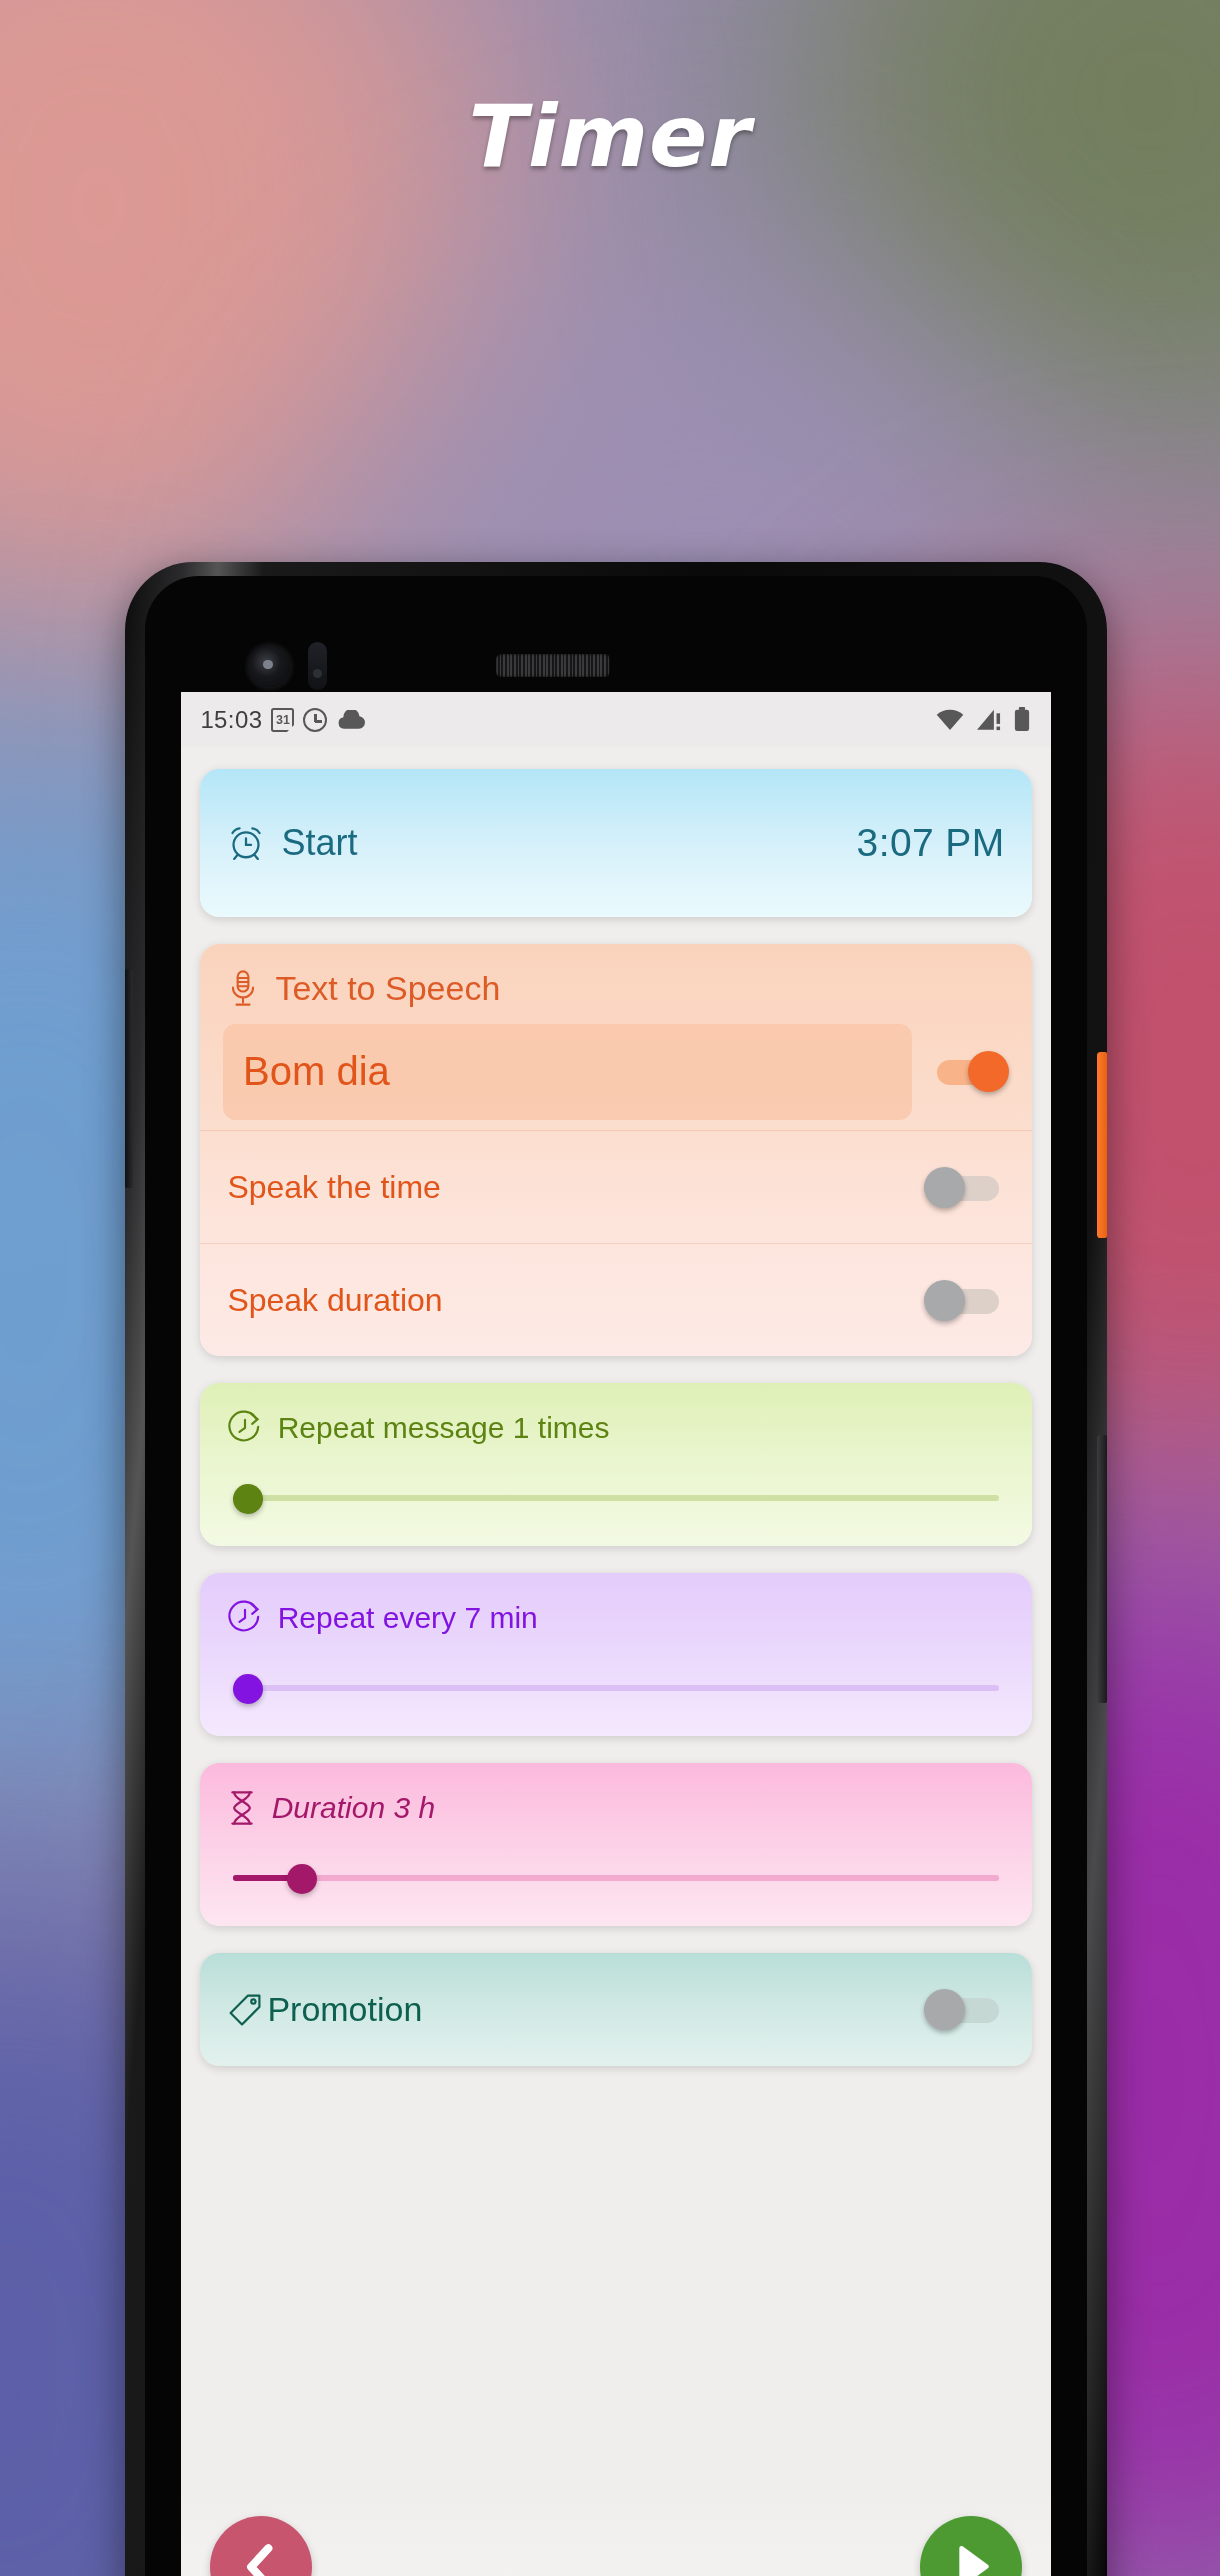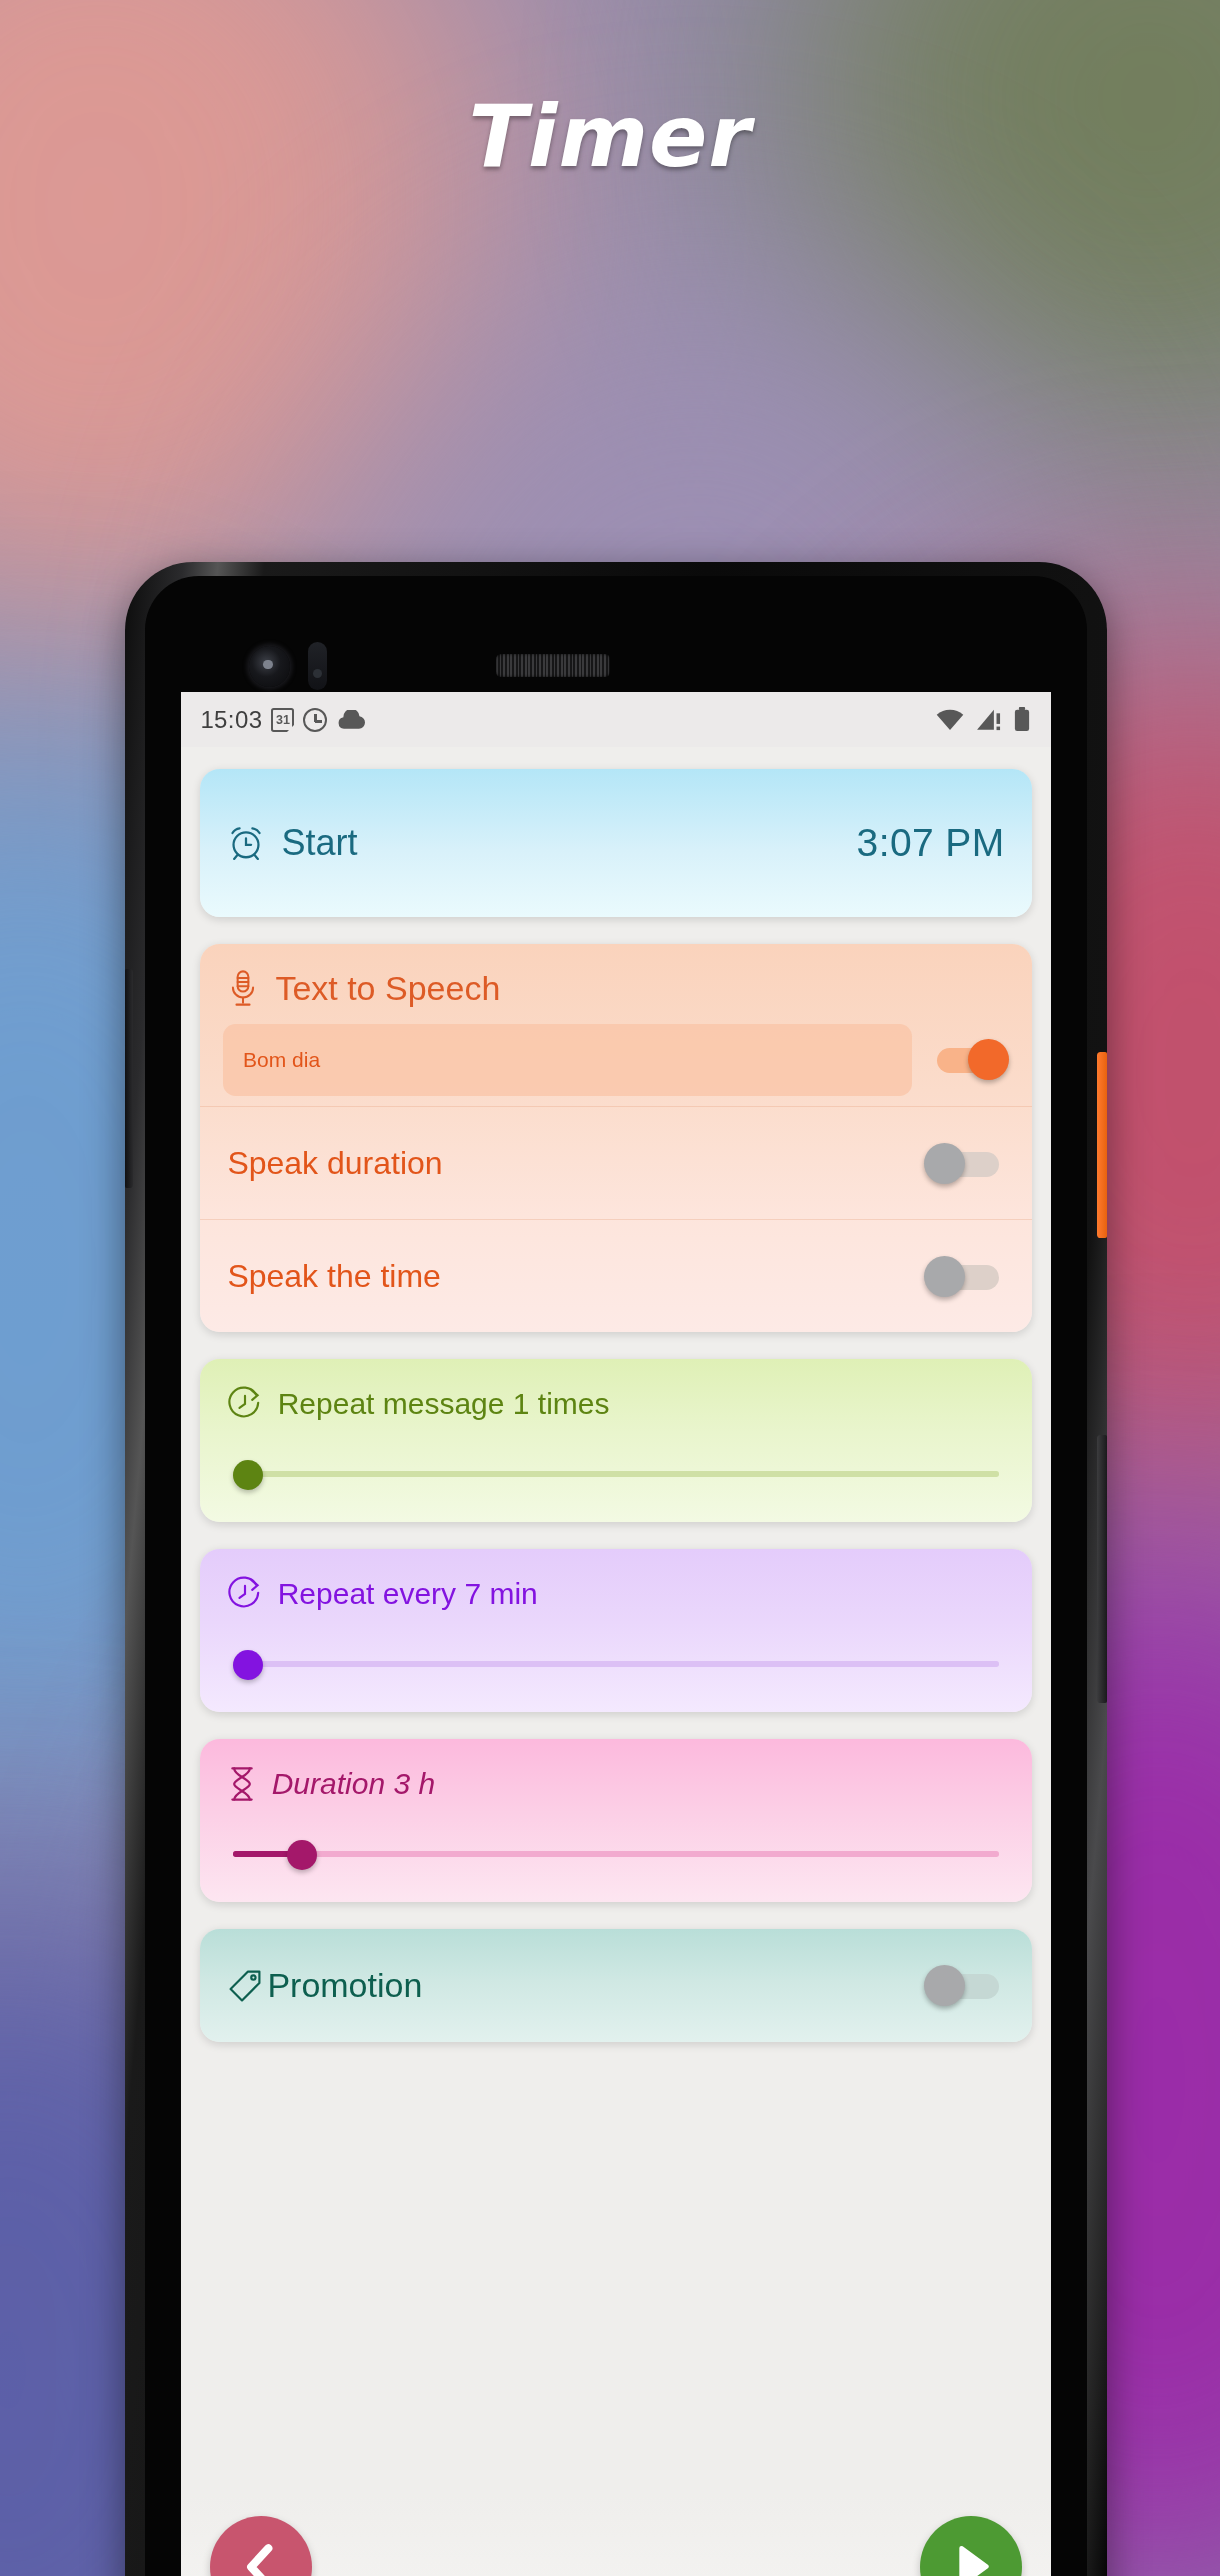--- a/index.html
+++ b/index.html
@@ -118,23 +118,23 @@
   .start-label{ display:flex; align-items:center; gap:16px; }
   .start-text{ font-size:36px; color:#1a6a80; }
   .start-time{ margin-left:auto; font-size:39px; color:#1a6a80; letter-spacing:0.4px;}
 
   
   .card-tts{ background:linear-gradient(180deg,#fad3bc 0%, #fbdccb 38%, #fde5dc 70%, #fdeae6 100%); }
   .tts-head{ display:flex; align-items:center; gap:16px; padding:25px 27px 16px 27px; }
   .tts-head-text{ font-size:34px; color:#dd5b26; }
   .tts-input-row{ display:flex; align-items:center; padding:0 23px 10.7px 23px; gap:16px;}
   .tts-input{
-    flex:1; height:72px; background:rgba(250,196,165,.72);
+    flex:1; height:96px; background:rgba(250,196,165,.72);
     border-radius:12.5px; display:flex; align-items:center; padding:0 19.7px;
-    font-size:21px; color:#e2551a;
+    font-size:40px; color:#e2551a;
   }
   .tts-row{
     display:flex; align-items:center; padding:0 27px; height:113px;
     border-top:0.9px solid rgba(226,150,110,.28);
   }
   .tts-row-label{ font-size:32px; color:#e2551a; }
 
   
   .toggle{ position:relative; width:81px; height:41px; flex:0 0 auto; }
   .toggle .track{ position:absolute; left:9px; top:9px; width:66px; height:25px; border-radius:12.5px; }
@@ -295,34 +295,34 @@
 
           <div class="tts-input-row">
             <div class="tts-input" placeholder="Bom dia">Bom dia</div>
             <div class="toggle on">
               <div class="track"></div>
                 <div class="knob"></div>
             </div>
           </div>
 
           <div class="tts-row">
+            <span class="tts-row-label">Speak the time</span>
+            <div class="toggle off" style="margin-left:auto">
+              <div class="track"></div>
+                <div class="knob"></div>
+            </div>
+          </div>
+
+          <div class="tts-row">
             <span class="tts-row-label">Speak duration</span>
             <div class="toggle off" style="margin-left:auto">
               <div class="track"></div>
                 <div class="knob"></div>
             </div>
           </div>
-
-          <div class="tts-row">
-            <span class="tts-row-label">Speak the time</span>
-            <div class="toggle off" style="margin-left:auto">
-              <div class="track"></div>
-                <div class="knob"></div>
-            </div>
-          </div>
         </div>
 
         <div class="card card-slider card-green">
           <div class="sl-head">
             <span>
               <svg width="36" height="36" viewBox="0 0 30 30" fill="none" stroke="#5d8412" stroke-width="1.8" stroke-linecap="round">
                 <path d="M24.5 7.5A12 12 0 1 0 26 14"></path>
                 <path d="M20.5 3.5 25.5 7.8 21 11.6"></path>
                 <path d="M15 8.2V15l-4.6 3.2"></path>
               </svg>

